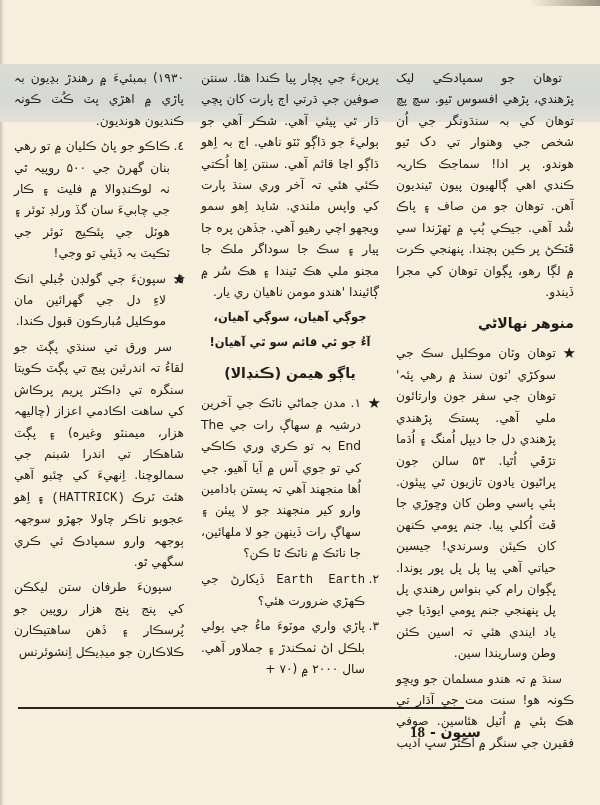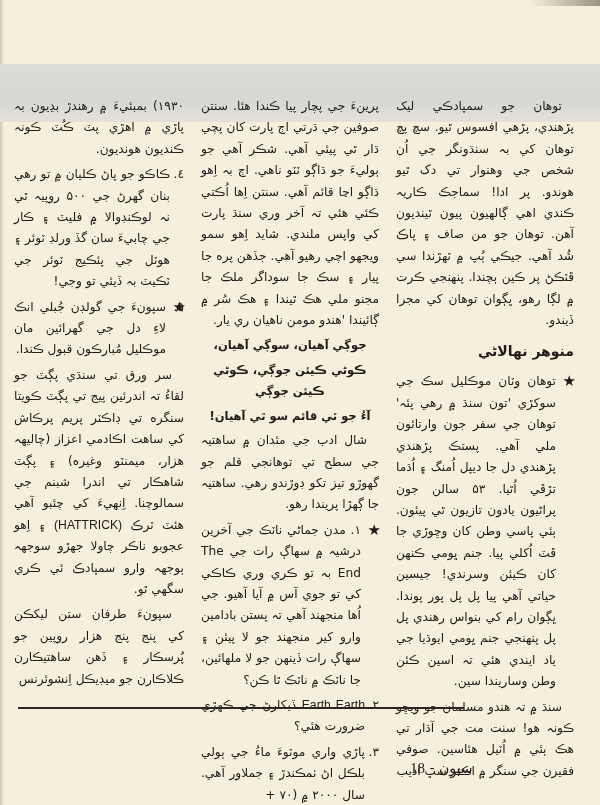--- a/index.html
+++ b/index.html
@@ -24,44 +24,43 @@
     background: linear-gradient(90deg, rgba(80,70,60,0), rgba(80,70,60,0.55));
   }
   .columns {
     position: absolute; left: 14px; top: 64px; width: 560px; height: 640px;
     display: flex; flex-direction: row-reverse; justify-content: space-between;
   }
   .col {
     direction: rtl; text-align: justify; text-align-last: right;
     font-size: 12.2px; line-height: 21.4px;
     padding-top: 4px;
-    margin-top: 28px;
   }
   .col-right { width: 178px; }
   .col-mid   { width: 178px; }
   .col-left  { width: 170px; }
   p { margin: 0 0 4px 0; }
   .indent { text-indent: 12px; }
   .heading {
     font-weight: bold; font-size: 14px; line-height: 24px;
     margin: 8px 0 8px 0; text-align: center; text-align-last: right;
   }
-  .poem { font-weight: bold; text-align: center; text-align-last: center; font-size: 11.5px; margin: 0 0 3px 0; }
+  .poem { font-weight: bold; text-align: left; text-align-last: center; font-size: 11.5px; margin: 0 0 3px 0; }
   .starred { position: relative; padding-right: 18px; }
   .star {
     position: absolute; right: -2px; top: 0; font-size: 15px; color: #1e1b18; line-height: 20px;
   }
   .numbered { padding-right: 14px; position: relative; }
   .num { position: absolute; right: 0; top: 0; }
-  .ltr { direction: ltr; unicode-bidi: embed; font-family: Liberation Sans, sans-serif; }
+  .ltr { direction: ltr; unicode-bidi: embed; font-family: Liberation Mono, monospace; }
   .rule {
     position: absolute; left: 18px; top: 707px; width: 446px; height: 1.5px; background: #2a2622;
   }
   .folio {
-    position: absolute; left: 410px; top: 760px; font-size: 14px; font-weight: normal;
+    position: absolute; left: 410px; top: 724px; font-size: 14px; font-weight: bold;
     direction: rtl; font-family: "DejaVu Sans", sans-serif;
   }
   .folio .n { font-family: "Liberation Serif", serif; font-size: 15px; }
 </style>
 </head>
 <body>
 
 <div class="page">
   <div class="binding-edge"></div>
   <div class="corner-shadow"></div>
@@ -76,24 +75,23 @@
         <span class="star">★</span>
         <span>توهان وٽان موڪليل سڪ جي سوکڙي 'تون سنڌ ۾ رهي پئہ' توهان جي سفر جون وارتائون ملي آهي. پستڪ پڙهندي پڙهندي دل جا ديپل اُمنگ ۽ اُڌما تڙڦي اُٿيا. ۵۳ سالن جون پراڻيون يادون تازيون ٿي پيئون. ٻئي پاسي وطن کان وڇوڙي جا ڦٽ اُکلي پيا. جنم ڀومي ڪنهن کان ڪيئن وسرندي! جيسين حياتي آهي پيا پل پل پور پوندا. ڀڳوان رام کي بنواس رهندي پل پل پنهنجي جنم ڀومي ايوڌيا جي ياد ايندي هئي تہ اسين ڪئن وطن وساريندا سين.</span>
       </p>
       <p class="indent">سنڌ ۾ تہ هندو مسلمان جو ويڇو ڪونہ هو! سنت مت جي آڌار تي هڪ ٻئي ۾ اُٽيل هئاسين. صوفي فقيرن جي سنگر ۾ اڪثر سڀ اديب</p>
     </div>
 
     <div class="col col-mid">
       <p>پرينءَ جي پچار پيا ڪندا هئا. سنتن صوفين جي ڌرتي اڄ پارت کان پچي ڌار ٿي پيئي آهي. شڪر آهي جو ٻوليءَ جو ڌاڳو ٽٽو ناهي. اڄ بہ اِهو ڌاڳو اڃا قائم آهي. سنتن اِها اُڪتي ڪئي هئي تہ آخر وري سنڌ پارت کي واپس ملندي. شايد اِهو سمو ويجهو اچي رهيو آهي. جڏهن پره جا پيار ۽ سڪ جا سوداگر ملڪ جا مجنو ملي هڪ ٿيندا ۽ هڪ سُر ۾ ڳائيندا 'هندو مومن ناهيان ري يار.</p>
       <div>
         <p class="poem">جوڳي آهيان، سوڳي آهيان،</p>
-        <p class="poem">ڪوڻي ڪيئن جوڳي، ڪوڻي ڪيئن جوڳي</p>
         <p class="poem">آءُ جو ٿي قائم سو ٿي آهيان!</p>
       </div>
-      <p class="indent">شال ادب جي مئدان ۾ ساهتيہ جي سطح تي توهانجي قلم جو گهوڙو تيز تکو ڊوڙندو رهي. ساهتيہ جا ڳهڙا پريندا رهو.</p>
+      <div class="heading" style="text-align:center;text-align-last:center;">ياڳو هيمن (ڪنڊالا)</div>
       <p class="starred">
         <span class="star">★</span>
         <span>١.</span>
         <span>مدن جماڻي ناٽڪ جي آخرين درشيہ ۾ سهاڳ رات جي The End بہ تو ڪري وري ڪاڪي کي تو جوي آس ۾ آيا آهيو. جي اُها منجهند آهي تہ پستن بادامين وارو کير منجهند جو لا پيئن ۽ سهاڳ رات ڏينهن جو لا ملهائين، جا ناٽڪ ۾ ناٽڪ ٿا ڪن؟</span>
       </p>
       <p class="numbered">
         <span class="num">٢.</span>
         <span class="ltr">Earth Earth</span>
         <span>ڏيکارڻ جي ڪهڙي ضرورت هئي؟</span>
       </p>

